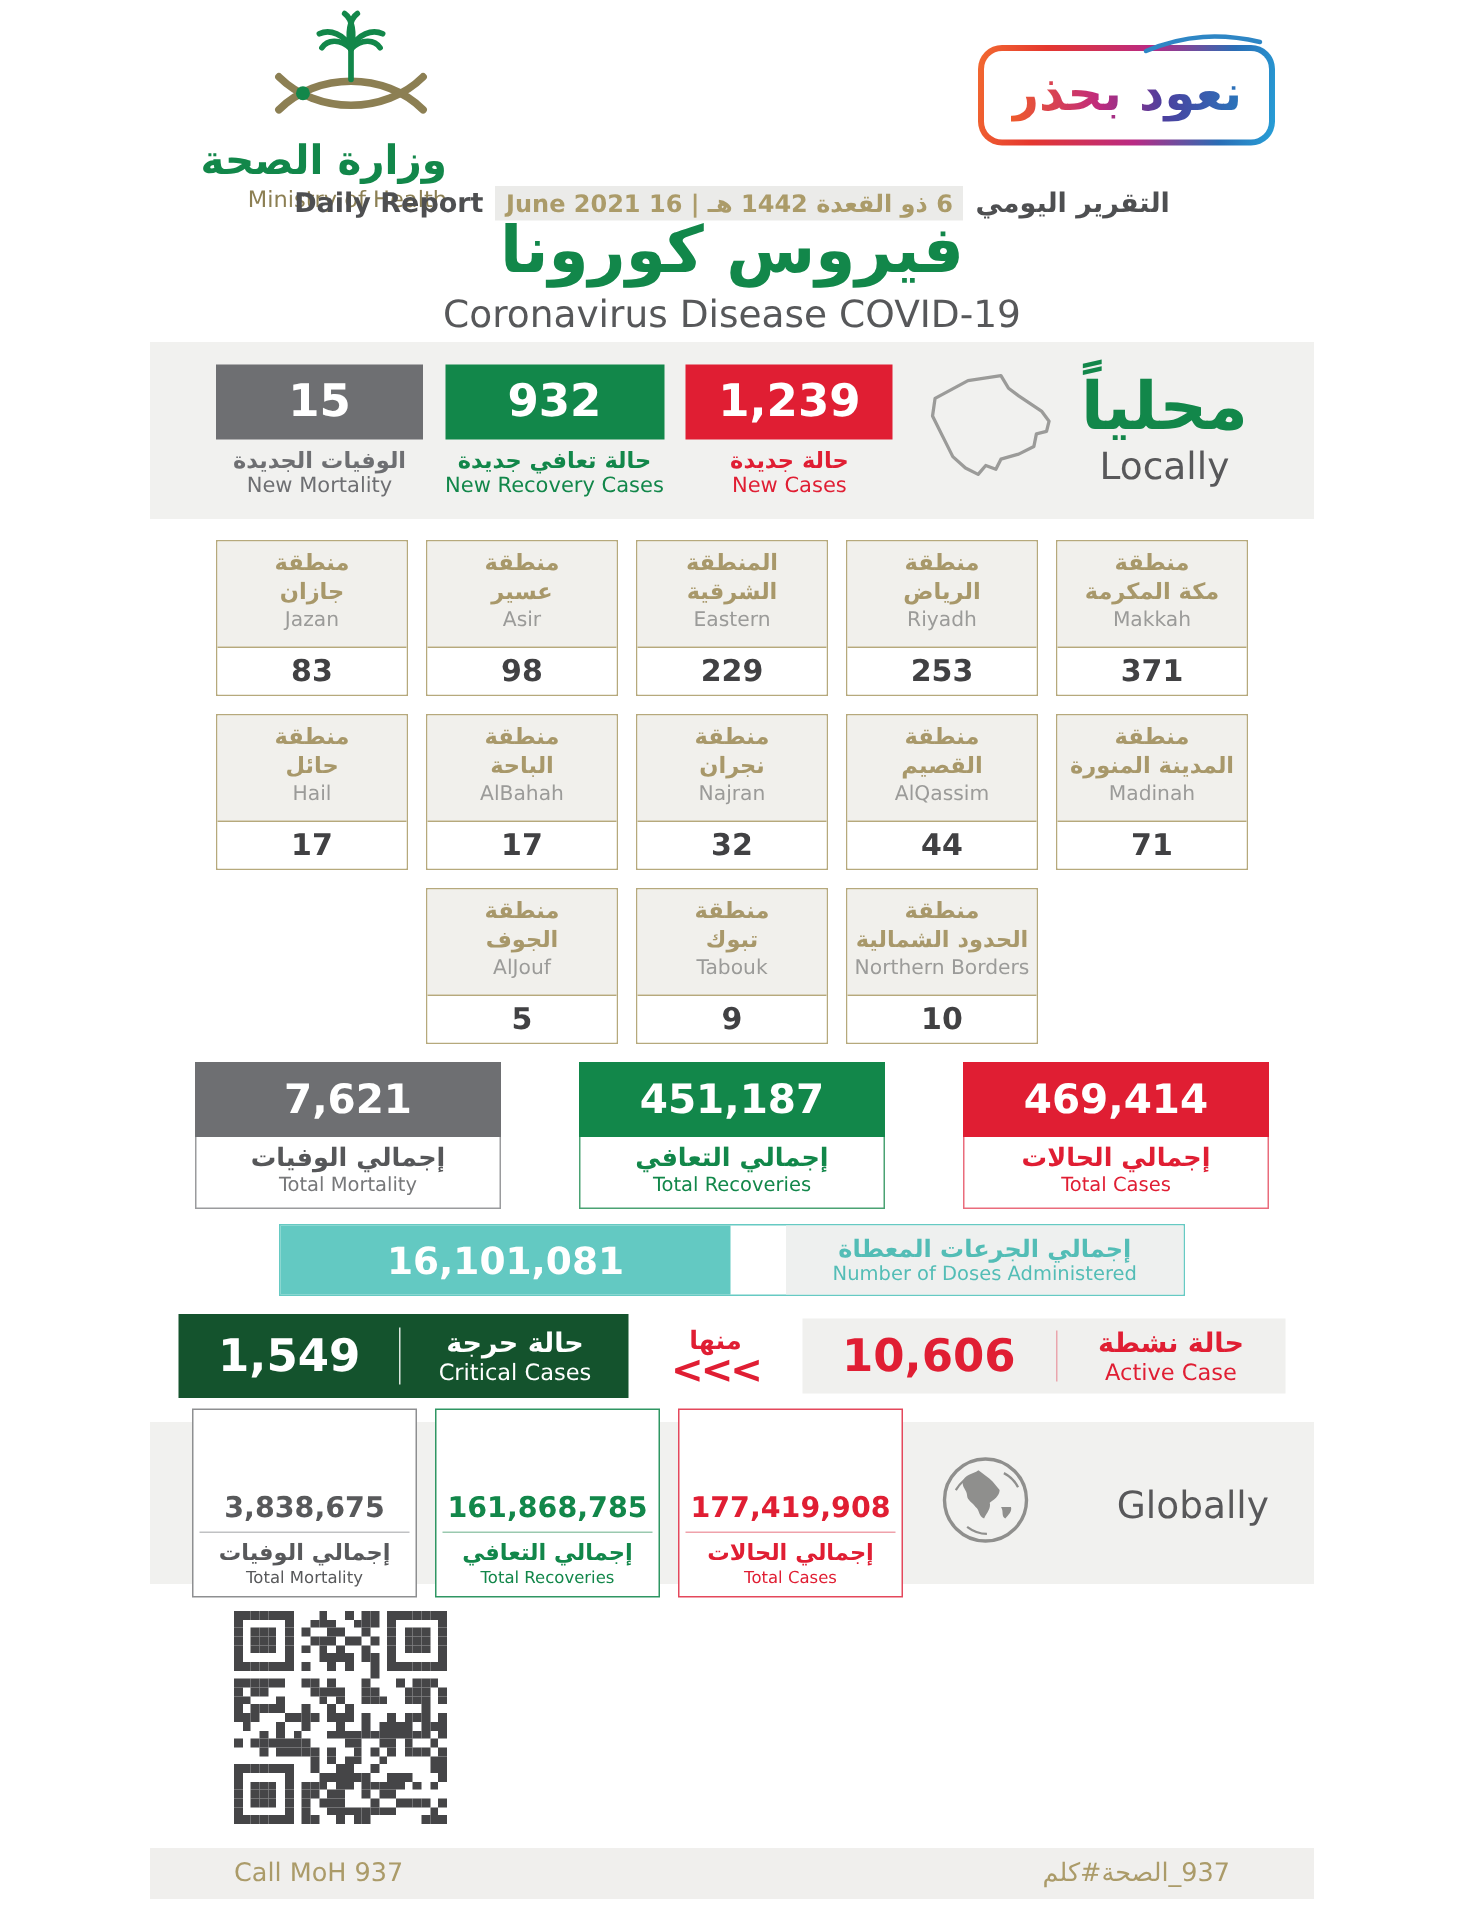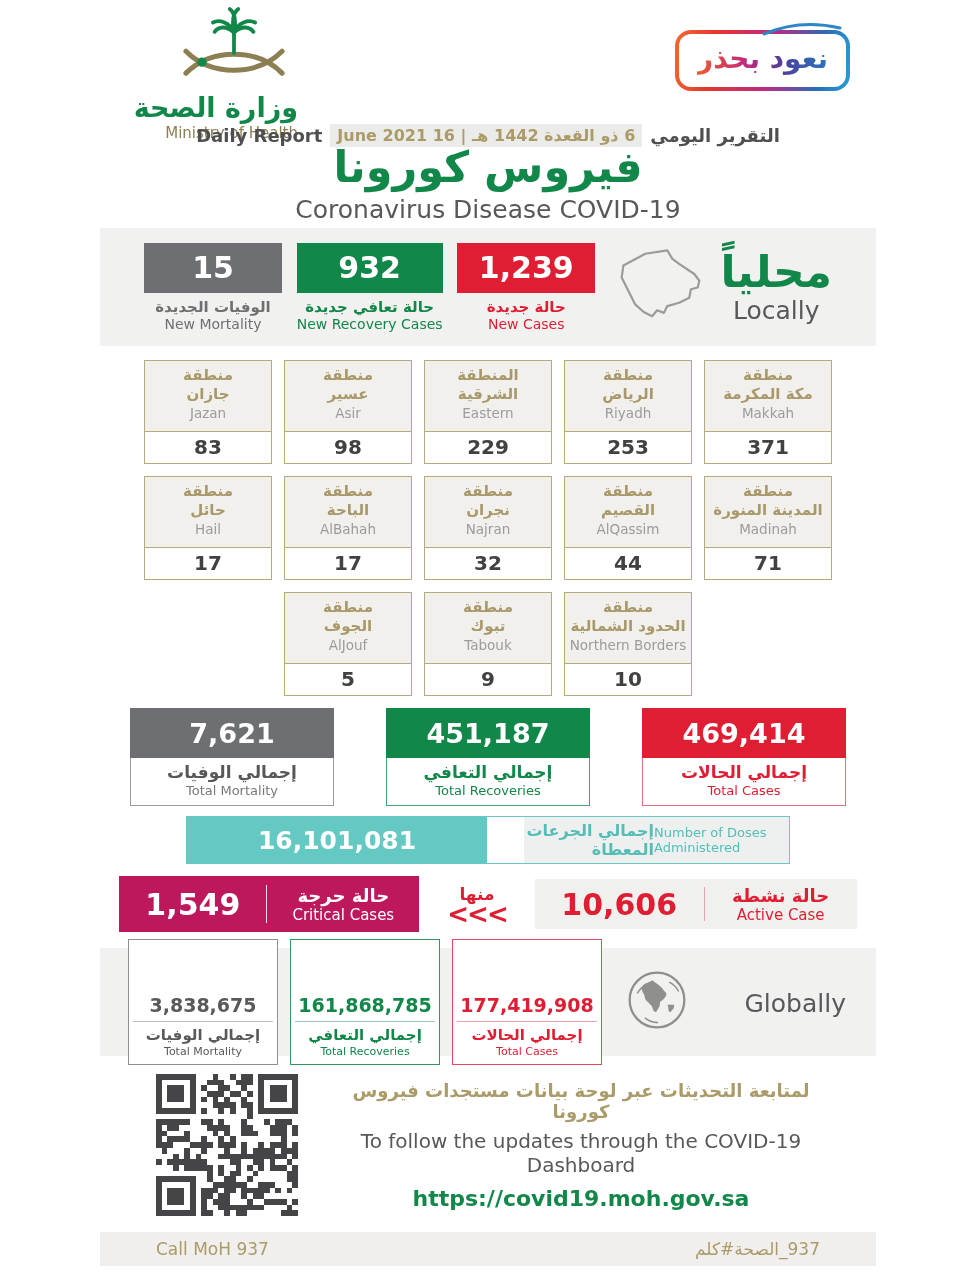--- a/index.html
+++ b/index.html
@@ -8,21 +8,21 @@
   .content{margin:0 100px;width:776px;}
 
   
   .header{position:relative;height:228px;}
   .logo{position:absolute;left:58px;top:4px;width:240px;text-align:right;}
   .logo-ar{font-size:27px;font-weight:bold;color:#12874a;margin-top:-2px;}
   .logo-en{font-size:15px;color:#8c7f53;margin-top:1px;}
   .badge-wrap{position:absolute;right:126px;top:30px;}
   .badge{border-radius:16px;padding:4px;background:linear-gradient(100deg,#f26a30 0%,#e5372e 22%,#b92a84 55%,#2a6db5 82%,#27a0d8 100%);}
   .badge-inner{background:#fff;border-radius:12px;padding:8px 18px 12px;}
-  .badge-text{font-size:28px;font-weight:bold;background:linear-gradient(90deg,#ef5a2b 0%,#c02a7d 38%,#4b3f9e 66%,#2976bc 100%);-webkit-background-clip:text;background-clip:text;color:transparent;}
+  .badge-text{font-size:33px;font-weight:bold;background:linear-gradient(90deg,#ef5a2b 0%,#c02a7d 38%,#4b3f9e 66%,#2976bc 100%);-webkit-background-clip:text;background-clip:text;color:transparent;}
   .swoosh{position:absolute;top:-9px;right:8px;}
   .report-line{position:absolute;top:124px;left:0;right:0;display:flex;justify-content:center;align-items:center;gap:8px;}
   .report-en,.report-ar{font-size:18px;font-weight:bold;color:#4e4f51;}
   .report-date{font-size:16px;font-weight:bold;color:#ab9b69;background:#ebebe9;padding:2px 7px;}
   .title-ar{position:absolute;top:142px;left:0;right:0;text-align:center;font-size:43px;font-weight:bold;color:#12874a;}
   .title-en{position:absolute;top:195px;left:0;right:0;text-align:center;font-size:25px;color:#57585a;}
 
   
   .band-local{height:118px;background:#f1f1ef;display:flex;align-items:center;justify-content:space-between;padding:0 44px;box-sizing:border-box;}
   .stat{text-align:center;}
@@ -52,27 +52,27 @@
   .tbody{border:1px solid;border-top:none;padding:4px 0 7px;background:#fff;}
   .t-ar{font-size:17px;font-weight:bold;}
   .t-en{font-size:13px;margin-top:1px;}
   .v-gray .thead{background:#6e6f72;} .v-gray .tbody{border-color:#9a9b9d;} .v-gray .t-ar{color:#565759;} .v-gray .t-en{color:#77787a;}
   .v-green .thead{background:#12874a;} .v-green .tbody{border-color:#4aa273;} .v-green .t-ar,.v-green .t-en{color:#12874a;}
   .v-red .thead{background:#e01e33;} .v-red .tbody{border-color:#ea6c7c;} .v-red .t-ar,.v-red .t-en{color:#e01e33;}
 
   
   .doses{width:602px;margin:10px auto 0;display:flex;height:46px;border:1px solid #66cac3;box-sizing:content-box;}
   .d-num{width:300px;background:#63c9c2;color:#fff;font-size:25px;font-weight:bold;display:flex;align-items:center;justify-content:center;}
-  .d-label{flex:1;background:#eef0ef;display:flex;flex-direction:row;align-items:center;justify-content:center;margin-left:37px;}
+  .d-label{flex:1;background:#eef0ef;display:flex;flex-direction:column;align-items:center;justify-content:center;margin-left:37px;}
   .d-ar{color:#53bdb6;font-weight:bold;font-size:16px;}
   .d-en{color:#53bdb6;font-size:13px;}
 
   
   .crit-row{display:flex;align-items:center;justify-content:center;gap:28px;margin-top:12px;}
-  .crit{width:300px;height:56px;background:#be185d;color:#fff;display:flex;align-items:center;}
+  .crit{width:300px;height:56px;background:#14532d;color:#fff;display:flex;align-items:center;}
   .crit-num{flex:1;font-size:30px;font-weight:bold;text-align:center;}
   .crit-div{width:1px;height:38px;background:rgba(255,255,255,.85);}
   .crit-labels{width:152px;text-align:center;}
   .crit-ar{font-size:18px;font-weight:bold;}
   .crit-en{font-size:15px;}
   .minha{color:#e01e33;text-align:center;}
   .minha-ar{font-weight:bold;font-size:17px;}
   .minha-ch{font-weight:bold;font-size:26px;letter-spacing:-2px;line-height:.8;}
   .active{width:322px;height:50px;background:#f0f0ee;color:#e01e33;display:flex;align-items:center;}
   .active .crit-div{background:rgba(224,30,51,.35);height:34px;}
@@ -702,25 +702,20 @@
           <i style="grid-area:25/7"></i>
           <i style="grid-area:25/9"></i>
           <i style="grid-area:25/10"></i>
           <i style="grid-area:25/13"></i>
           <i style="grid-area:25/15"></i>
           <i style="grid-area:25/16"></i>
           <i style="grid-area:25/23"></i>
           <i style="grid-area:25/24"></i>
           <i style="grid-area:25/25"></i>
         </div>
-      <div class="dash">
-        <div class="dash-ar" lang="ar" dir="rtl">لمتابعة التحديثات عبر لوحة بيانات مستجدات فيروس كورونا</div>
-        <div class="dash-en">To follow the updates through the COVID-19 Dashboard</div>
-        <div class="dash-url">https://covid19.moh.gov.sa</div>
-      </div>
     </div>
 
     <div class="call-band">
       <span>Call MoH 937</span>
       <span class="hashtag" lang="ar">
         <span>كلم</span>
           <span>#</span>
           <span>الصحة</span>
           <span>_937</span>
       </span>

